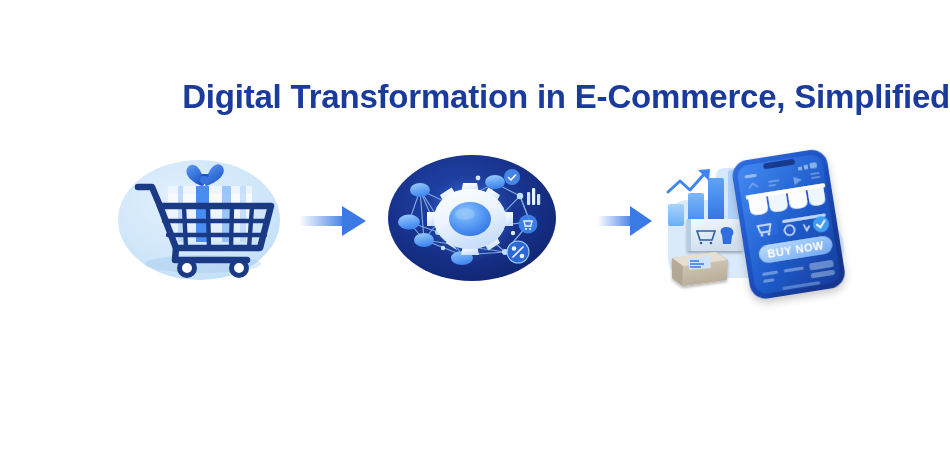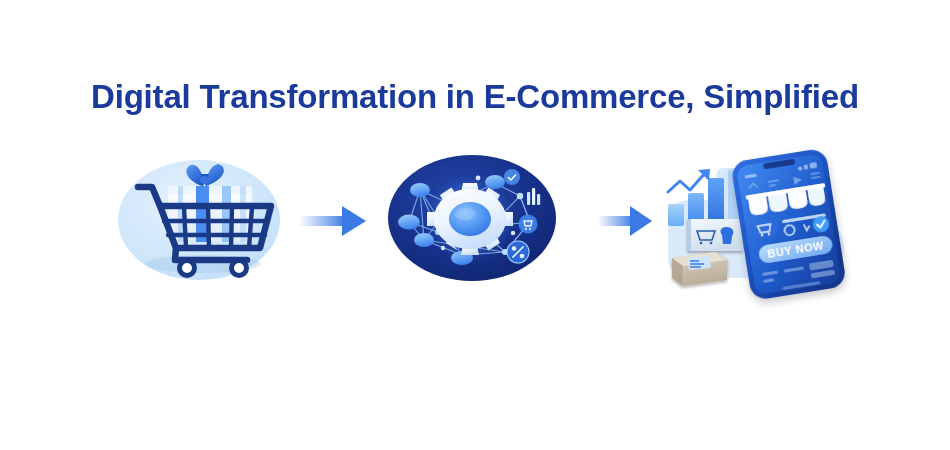--- a/index.html
+++ b/index.html
@@ -15,21 +15,21 @@
     width: 950px;
     height: 450px;
     background: #ffffff;
     overflow: hidden;
   }
   #title {
     position: absolute;
     left: 0;
     top: 78px;
     width: 950px;
-    text-align: center;
+    text-align: right;
     font-family: "Liberation Sans", sans-serif;
     font-size: 33px;
     font-weight: bold;
     letter-spacing: -0.2px;
     color: #1a3a9c;
     white-space: nowrap;
   }
   .stage {
     position: absolute;
     top: 0; left: 0;

